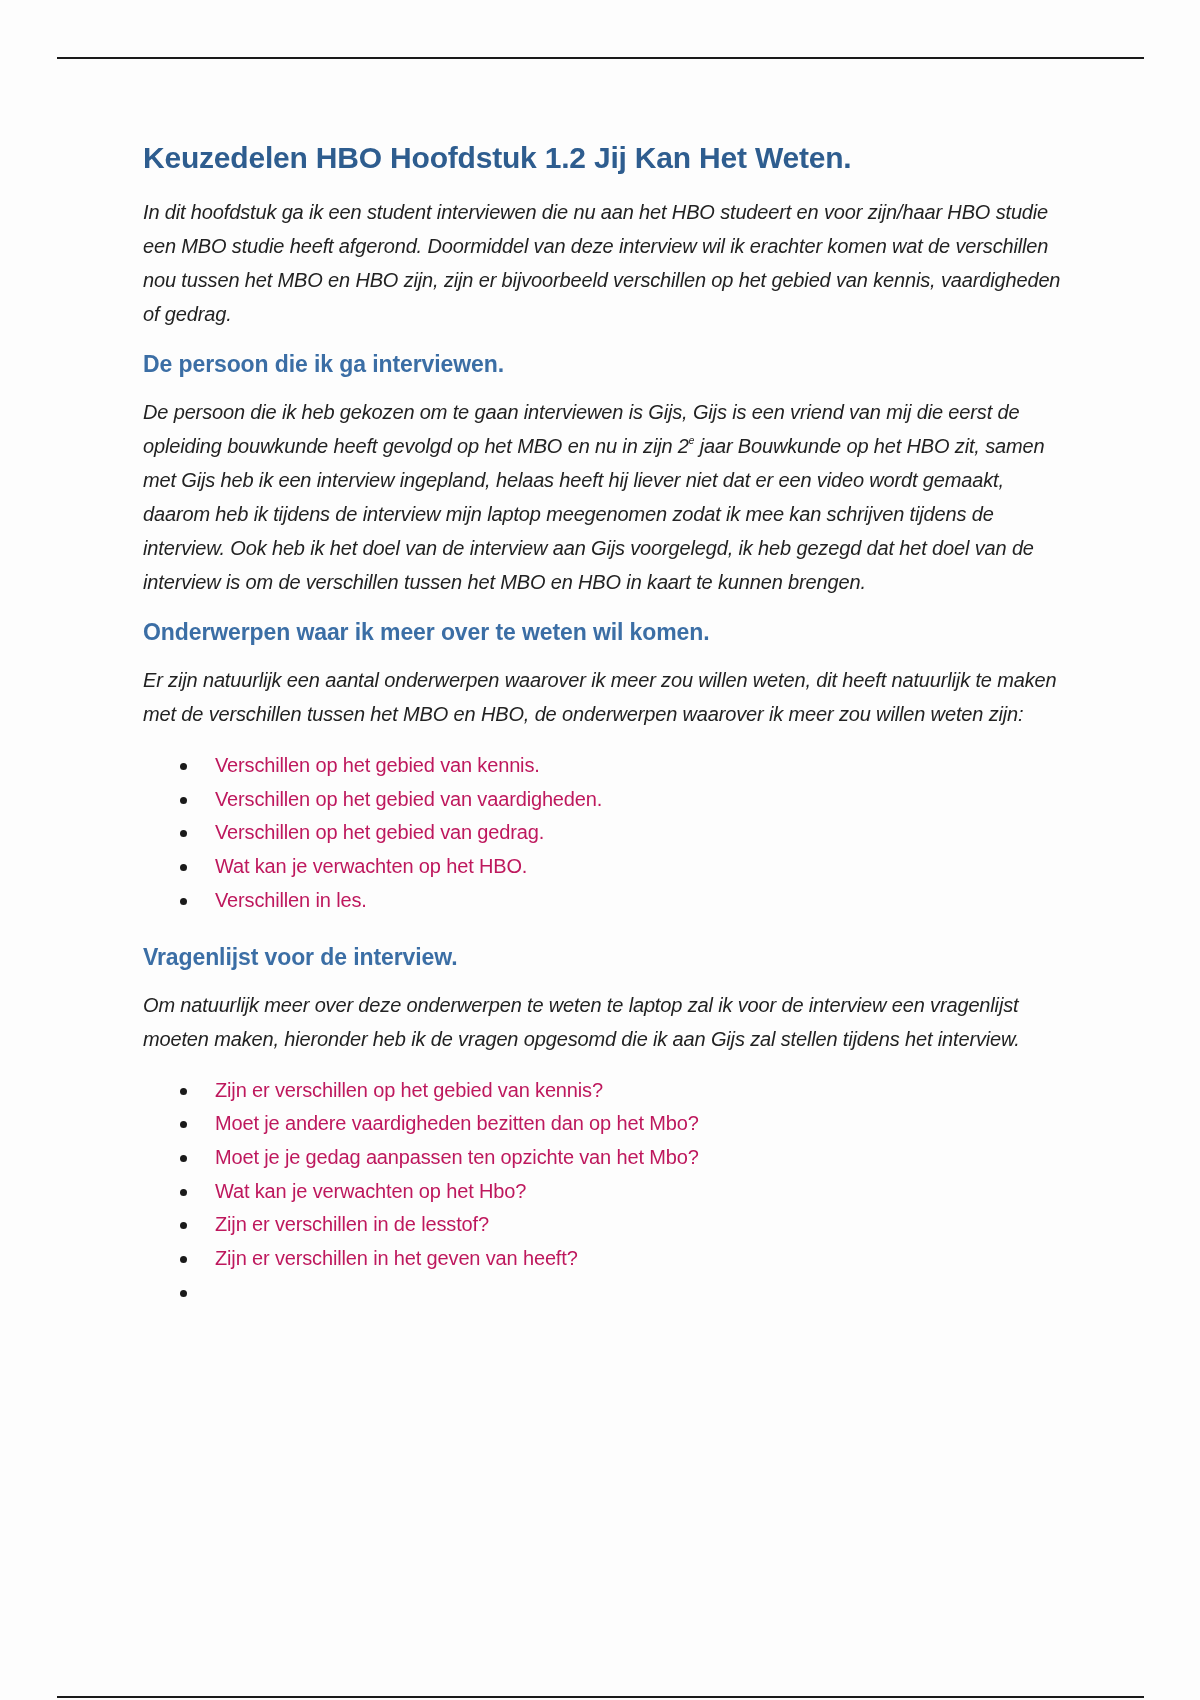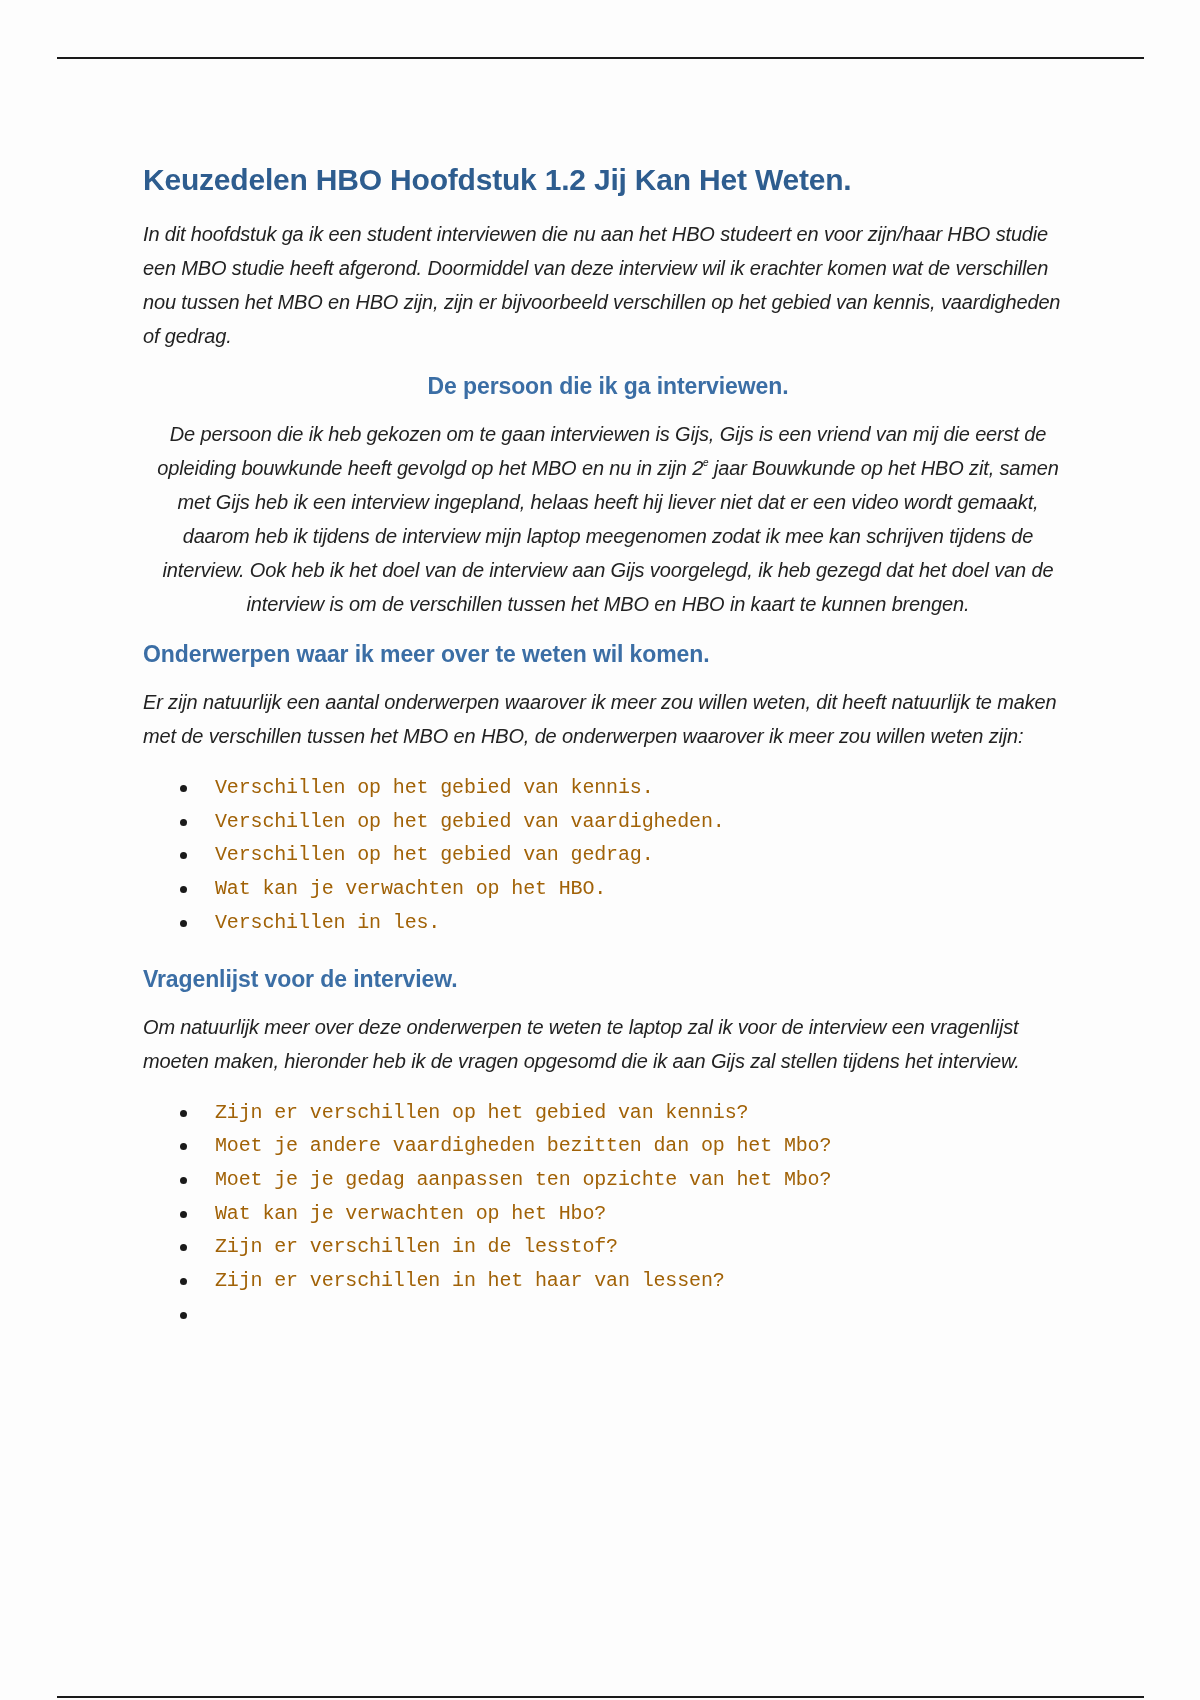--- a/index.html
+++ b/index.html
@@ -21,21 +21,21 @@
       width: 1087px;
       height: 2px;
       background: #1a1a1a;
     }
     .rule.top { top: 57px; }
     .rule.bottom { top: 1696px; }
 
     .page {
       position: absolute;
       left: 143px;
-      top: 161px;
+      top: 139px;
       width: 930px;
     }
     h1 {
       margin: 0 0 18px 0;
       font-size: 30px;
       line-height: 38px;
       font-weight: bold;
       color: #2e5d8f;
       letter-spacing: -0.2px;
     }
@@ -63,34 +63,33 @@
     ul {
       list-style: none;
       margin: 0 0 18px 0;
       padding: 0;
     }
     ul li {
       position: relative;
       padding-left: 72px;
       font-size: 20px;
       line-height: 33.7px;
-      color: #a16207;
+      color: #be185d;
       letter-spacing: -0.15px;
-      font-family: Liberation Mono, monospace;
     }
     ul li .bullet {
       position: absolute;
       left: 37px;
       top: 14px;
       width: 7px;
       height: 7px;
       border-radius: 50%;
       background: #1a1a1a;
     }
-    .sec2 { margin-top: 10px; text-align: center; }
+    .sec2 { margin-top: 10px; }
     .sec3 { margin-top: 10px; }
     .sec4 { margin-top: 24px; }
   </style>
 </head>
 <body>
 
 <div class="rule top"></div>
 
 <div class="page">
   <h1>Keuzedelen HBO Hoofdstuk 1.2 Jij Kan Het Weten.</h1>
@@ -115,19 +114,19 @@
 
   <section class="sec4">
     <h2>Vragenlijst voor de interview.</h2>
     <p>Om natuurlijk meer over deze onderwerpen te weten te laptop zal ik voor de interview een vragenlijst moeten maken, hieronder heb ik de vragen opgesomd die ik aan Gijs zal stellen tijdens het interview.</p>
     <ul>
       <li><span class="bullet"></span><span>Zijn er verschillen op het gebied van kennis?</span></li>
       <li><span class="bullet"></span><span>Moet je andere vaardigheden bezitten dan op het Mbo?</span></li>
       <li><span class="bullet"></span><span>Moet je je gedag aanpassen ten opzichte van het Mbo?</span></li>
       <li><span class="bullet"></span><span>Wat kan je verwachten op het Hbo?</span></li>
       <li><span class="bullet"></span><span>Zijn er verschillen in de lesstof?</span></li>
-      <li><span class="bullet"></span><span>Zijn er verschillen in het haar van lessen?</span></li>
+      <li><span class="bullet"></span><span>Zijn er verschillen in het geven van heeft?</span></li>
       <li><span class="bullet"></span></li>
     </ul>
   </section>
 </div>
 
 <div class="rule bottom"></div>
 
 </body></html>

